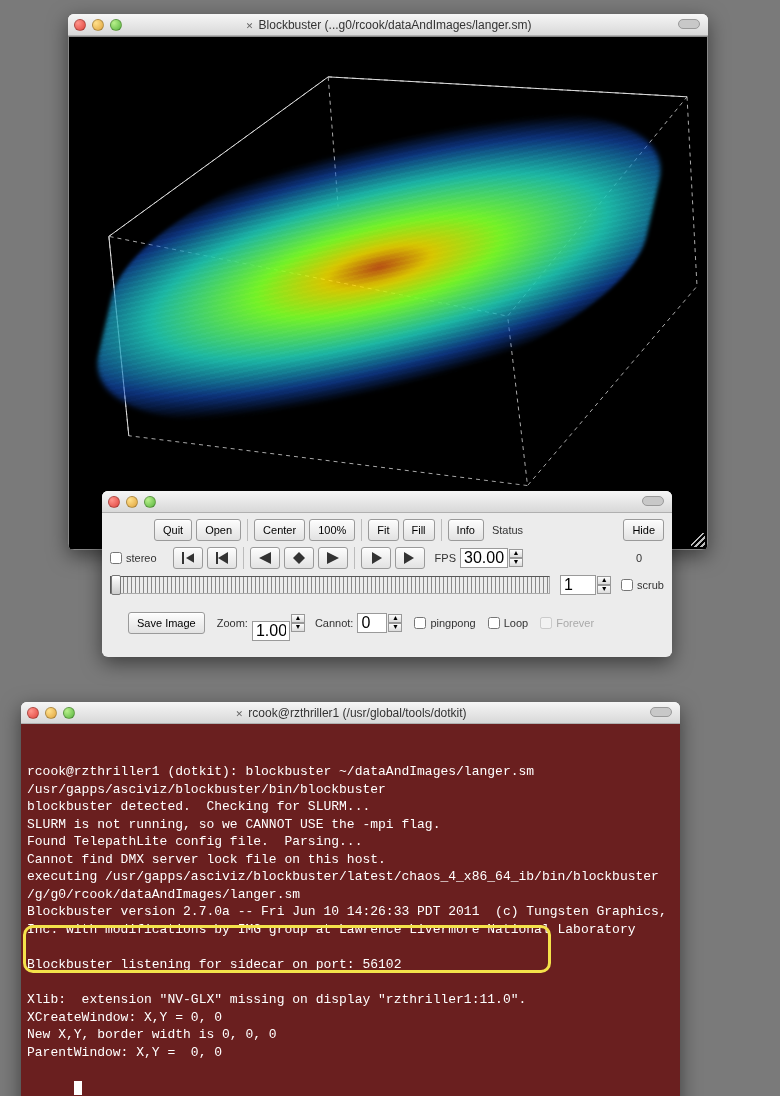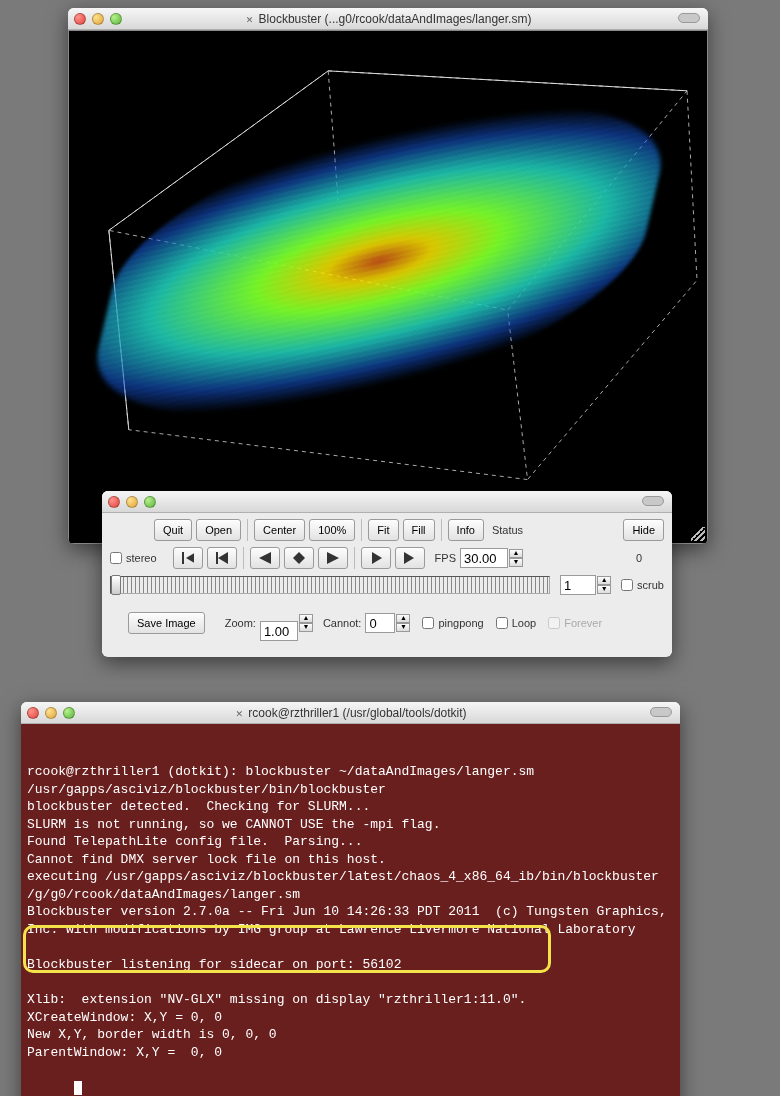--- a/index.html
+++ b/index.html
@@ -14,39 +14,39 @@
 .tl { width: 12px; height: 12px; border-radius: 50%; border: 1px solid rgba(0,0,0,.25); }
 .tl.red { background: radial-gradient(circle at 30% 30%, #ff948b, #e0443e); }
 .tl.yellow { background: radial-gradient(circle at 30% 30%, #ffe08b, #e0a43e); }
 .tl.green { background: radial-gradient(circle at 30% 30%, #b8f08b, #58b43e); }
 .title { position: absolute; left: 0; right: 0; text-align: center; font-size: 12px; color: #333; white-space: nowrap; overflow: hidden; text-overflow: ellipsis; pointer-events: none; }
 .xmark { width: 10px; height: 10px; margin-right: 4px; display: inline-flex; align-items: center; justify-content: center; }
 .xmark::before { content: "✕"; font-size: 9px; color: #666; }
 .pill { position: absolute; right: 8px; top: 5px; width: 22px; height: 10px; border-radius: 5px; background: #c8c8c8; border: 1px solid #999; }
 
 
-#viewer-win { left: 68px; top: 8px; width: 640px; height: 536px; }
+#viewer-win { left: 68px; top: 14px; width: 640px; height: 536px; }
 #viewer-body { width: 100%; height: calc(100% - 22px); background: #000; position: relative; border: 1px solid #888; }
 .wireframe { position: absolute; inset: 0; }
 .plasma { position:absolute; left: 30px; top: 100px; width: 560px; height: 260px; transform: rotate(-12deg) skewX(-25deg); background: radial-gradient(ellipse 80% 55% at 50% 50%, rgba(255,100,30,.7) 0%, rgba(255,230,0,.85) 12%, rgba(120,255,40,.95) 28%, rgba(30,200,180,.9) 52%, rgba(20,80,200,.6) 72%, rgba(0,0,0,0) 85%); filter: blur(2px); border-radius: 50% / 40%; }
 .plasma-stripes { position:absolute; left: 30px; top: 100px; width: 560px; height: 260px; transform: rotate(-12deg) skewX(-25deg); background: repeating-linear-gradient(0deg, rgba(255,255,255,.06) 0 2px, transparent 2px 5px); border-radius: 50% / 40%; mix-blend-mode: overlay; }
 .resize-grip { position:absolute; right:2px; bottom:2px; width:14px; height:14px; background: linear-gradient(135deg, transparent 0 40%, #bbb 40% 50%, transparent 50% 60%, #bbb 60% 70%, transparent 70% 80%, #bbb 80% 90%, transparent 90%); }
 
 
 #control-win { left: 102px; top: 491px; width: 570px; height: 166px; }
 #control-body { padding: 6px 8px; background:#ececec; }
 .btnrow { display:flex; align-items:center; gap:4px; margin-bottom:6px; }
 .btn { height:22px; padding:0 8px; background:linear-gradient(#fdfdfd,#e2e2e2); border:1px solid #9a9a9a; border-radius:3px; font-size:11px; display:flex; align-items:center; box-shadow: inset 0 1px 0 #fff; }
 .sep { width:1px; height:22px; background:#bbb; margin:0 2px; }
 .spacer { flex:1; }
 .playbtn { width:30px; height:22px; display:flex; align-items:center; justify-content:center; }
 .chk { display:flex; align-items:center; gap:4px; font-size:11px; color:#333; }
 .chk input { width:12px; height:12px; }
 .spinbox { display:flex; align-items:center; }
-.spinbox input { width:48px; height:20px; border:1px solid #9a9a9a; padding:0 3px; font-size:13px; background:#fff; }
+.spinbox input { width:48px; height:20px; border:1px solid #9a9a9a; padding:0 3px; font-size:16px; background:#fff; }
 .spinbox .arrows { display:flex; flex-direction:column; margin-left:1px; }
 .spinbox .arrows div { width:14px; height:9px; border:1px solid #999; background:linear-gradient(#fdfdfd,#dcdcdc); font-size:7px; line-height:6px; text-align:center; }
 .slider { height:18px; background: repeating-linear-gradient(90deg,#888 0 1px, transparent 1px 4px); position:relative; flex:1; border:1px inset #aaa; }
 .slider .thumb { position:absolute; left:0; top:-2px; width:10px; height:20px; background:linear-gradient(#fff,#ccc); border:1px solid #777; border-radius:2px; }
 .label { font-size:11px; color:#333; }
 .disabled { color: #aaa; }
 
 
 #term-win { left: 21px; top: 662px; width: 659px; height: 428px; margin-top: 40px; }
 #term-body { width:100%; height:calc(100% - 22px); background:#6a1f1f; color:#fff; font-family: Monaco, "Courier New", monospace; font-size: 13px; line-height: 1.35; padding: 4px 6px; white-space: pre-wrap; word-break: break-all; position: relative; }
@@ -187,21 +187,21 @@
             </div>
           </div>
         <label class="chk" style="margin-left:6px;">
             <input type="checkbox" style="">
             <span>scrub</span>
           </label>
       </div>
 
       <div class="btnrow" style="margin-top:10px; padding-left:18px;">
         <div class="btn">Save Image</div>
-        <span class="label" style="margin-left:16px;">Zoom:</span>
+        <span class="label" style="margin-left:8px;">Zoom:</span>
         <div class="spinbox">
             <input style="width: 38px; margin-top: 16px;" value="1.00">
             <div class="arrows">
               <div>▲</div>
               <div>▼</div>
             </div>
           </div>
         <span class="label" style="margin-left:6px;">Cannot:</span>
         <div class="spinbox">
             <input style="width: 30px;" value="0">

